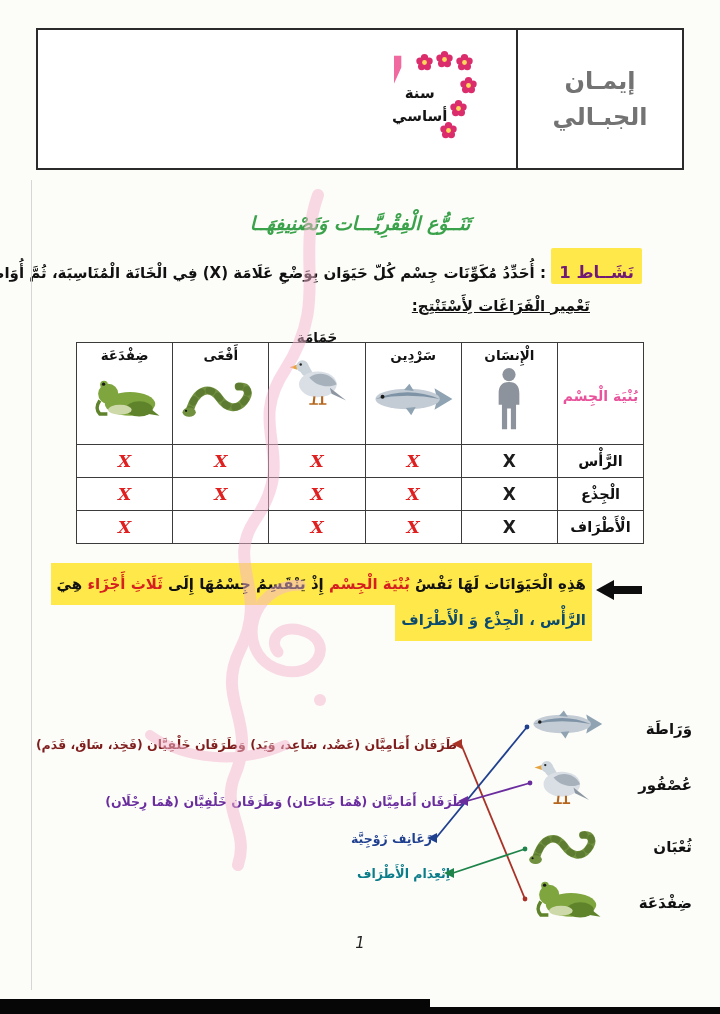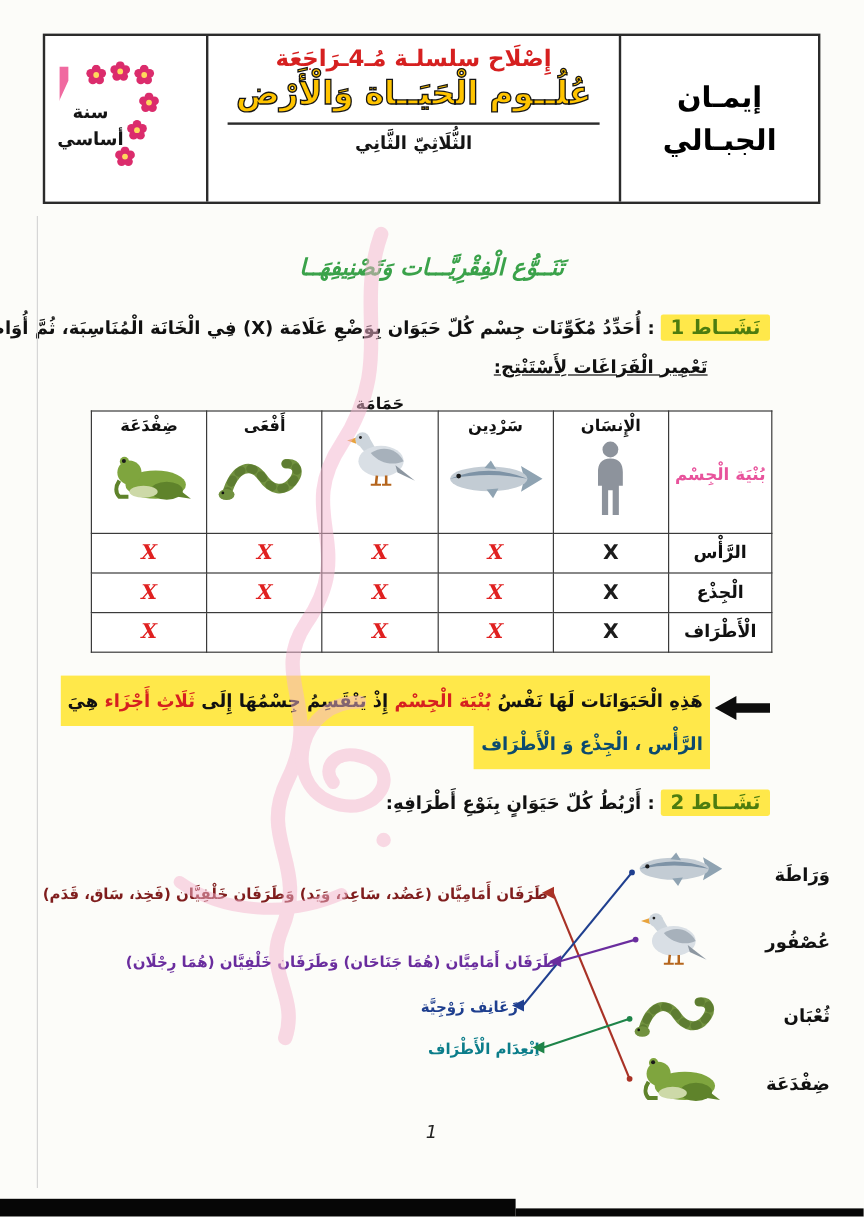--- a/index.html
+++ b/index.html
@@ -2,36 +2,36 @@
 <html lang="ar"><head>
 <meta charset="utf-8">
 <style>
   * { margin:0; padding:0; box-sizing:border-box; }
   html,body { background:#d9d9d9; }
   body { font-family:"DejaVu Sans", sans-serif; }
   .page { position:relative; width:720px; height:1014px; margin:0 auto; background:#fcfcf9; overflow:hidden; direction:rtl; }
 
   
   .header-box { position:absolute; top:28px; left:36px; right:36px; height:142px; border:2px solid #2b2b2b; display:flex; background:#fff; }
-  .teacher-cell { width:166px; border-left:2px solid #2b2b2b; display:flex; flex-direction:column; justify-content:center; align-items:center; font-weight:bold; font-size:24px; gap:8px; color:#000000; }
+  .teacher-cell { width:166px; border-left:2px solid #2b2b2b; display:flex; flex-direction:column; justify-content:center; align-items:center; font-weight:bold; font-size:24px; gap:8px; color:#737373; }
   .center-cell { flex:1; border-left:2px solid #2b2b2b; text-align:center; padding:8px 10px 4px; }
   .series { color:#d62020; font-weight:bold; font-size:19px; }
   .subject { color:#ffc400; font-weight:bold; font-size:27px; -webkit-text-stroke:1.1px #151515; margin-top:3px; }
   .center-divider { border-top:2px solid #2b2b2b; margin:8px 6px 6px; }
   .term { font-size:15px; color:#151515; font-weight:bold; }
   .grade-cell { width:134px; position:relative; }
   .grade-text { position:absolute; top:52px; left:10px; text-align:center; font-weight:bold; font-size:15px; line-height:1.55; color:#151515; }
   .seven-svg { position:absolute; top:4px; right:4px; }
 
   
   .main-title { position:absolute; top:212px; left:0; right:0; text-align:center; color:#3aa24a; font-size:19px; font-weight:bold; font-style:italic; letter-spacing:.5px; }
   .act { position:absolute; right:78px; left:36px; text-align:right; font-size:15px; font-weight:bold; color:#111; line-height:2.1; white-space:nowrap; }
   #act1 { top:256px; }
   #act2 { top:652px; }
-  .act-label { color:#4d7c0f; background:#ffe84a; padding:1px 8px 2px; font-size:16.5px; border-radius:2px; }
+  .act-label { color:#701a75; background:#ffe84a; padding:15px 8px 2px; font-size:16.5px; border-radius:2px; }
   .act-line2 { padding-left:0; padding-right:52px; white-space:nowrap;text-decoration:underline; }
 
   
   .vtable { position:absolute; top:342px; right:76px; width:568px; border-collapse:collapse; table-layout:fixed; background:#fff; }
   .vtable th, .vtable td { border:1.8px solid #3b3b3b; }
   .corner-col { width:86px; }
   .col-h { height:102px; vertical-align:top; text-align:center; font-size:13.5px; font-weight:bold; padding-top:4px; color:#111; }
   .corner { vertical-align:middle; color:#e8539c; font-size:14px; white-space:nowrap; }
   .col-icon { display:block; margin:4px auto 0; }
   .row-label { height:33px; font-size:14.5px; font-weight:bold; color:#111; }
@@ -126,26 +126,20 @@
   </defs>
 </svg>
 
 <div class="page">
 
   <div class="header-box">
     <div class="teacher-cell">
       <div>إيمـان</div>
       <div>الجبـالي</div>
     </div>
-    <div class="center-cell">
-      <div class="series">إِصْلَاح سلسلـة مُـ4ـرَاجَعَة</div>
-      <div class="subject">عُلُــوم الْحَيَــاة وَالْأَرْض</div>
-      <div class="center-divider"></div>
-      <div class="term">الثُّلَاثِيّ الثَّانِي</div>
-    </div>
     <div class="grade-cell">
       <svg class="seven-svg" width="118" height="130" viewBox="0 0 118 130">
         <text x="16" y="102" font-family="DejaVu Sans, sans-serif" font-size="110" font-weight="bold" fill="#f06aa0">7</text>
         <g fill="#d81b60" opacity=".92">
           <use href="#sym-flower" x="22" y="20" width="17" height="17"></use>
           <use href="#sym-flower" x="42" y="17" width="17" height="17"></use>
           <use href="#sym-flower" x="62" y="20" width="17" height="17"></use>
           <use href="#sym-flower" x="66" y="43" width="17" height="17"></use>
           <use href="#sym-flower" x="56" y="66" width="17" height="17"></use>
           <use href="#sym-flower" x="46" y="88" width="17" height="17"></use>
@@ -246,25 +240,20 @@
     <div class="note-line">
       <span class="hl">
         <span>هَذِهِ الْحَيَوَانَات لَهَا نَفْسُ </span><span class="red">بُنْيَة الْجِسْم</span><span> إِذْ يَنْقَسِمُ جِسْمُهَا إِلَى </span><span class="red">ثَلَاثِ أَجْزَاء</span><span> هِيَ</span>
       </span>
     </div>
     <div class="note-line2">
       <span class="hl">الرَّأْس ، الْجِذْع وَ الْأَطْرَاف</span>
     </div>
   </div>
 
-  <div class="act" id="act2">
-    <span class="act-label">نَشَــاط 2</span>
-    <span>:</span>
-    <span>أَرْبُطُ كُلّ حَيَوَانٍ بِنَوْعِ أَطْرَافِهِ:</span>
-  </div>
 
   <div class="opt" id="opt1" style="color: #7f1d1d;">طَرَفَان أَمَامِيَّان (عَضُد، سَاعِد، وَيَد) وَطَرَفَان خَلْفِيَّان (فَخِذ، سَاق، قَدَم)</div>
   <div class="opt" id="opt2" style="color: rgb(106, 45, 158);">طَرَفَان أَمَامِيَّان (هُمَا جَنَاحَان) وَطَرَفَان خَلْفِيَّان (هُمَا رِجْلَان)</div>
   <div class="opt" id="opt3" style="color: rgb(31, 63, 143);">زَعَانِف زَوْجِيَّة</div>
   <div class="opt" id="opt4" style="color: rgb(11, 125, 138);">اِنْعِدَام الْأَطْرَاف</div>
 
   <div class="animal-img" id="anim1">
     <svg width="78" height="32" viewBox="0 0 96 40">
         <use href="#sym-fish"></use>
       </svg>

